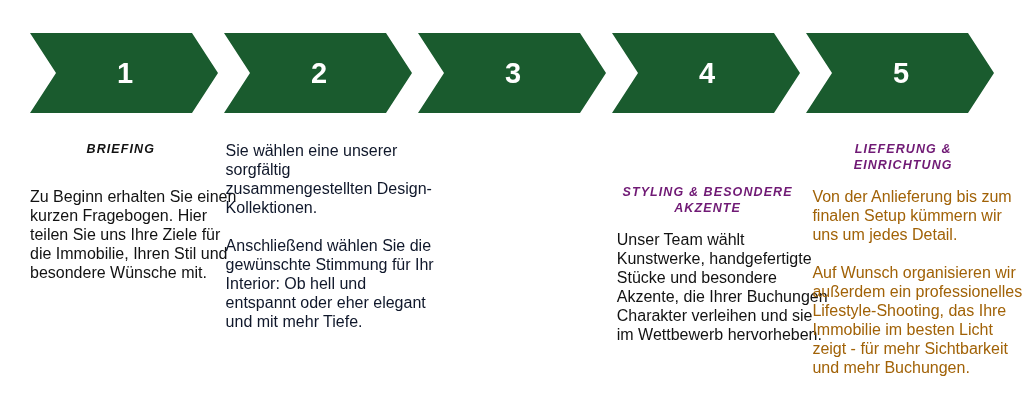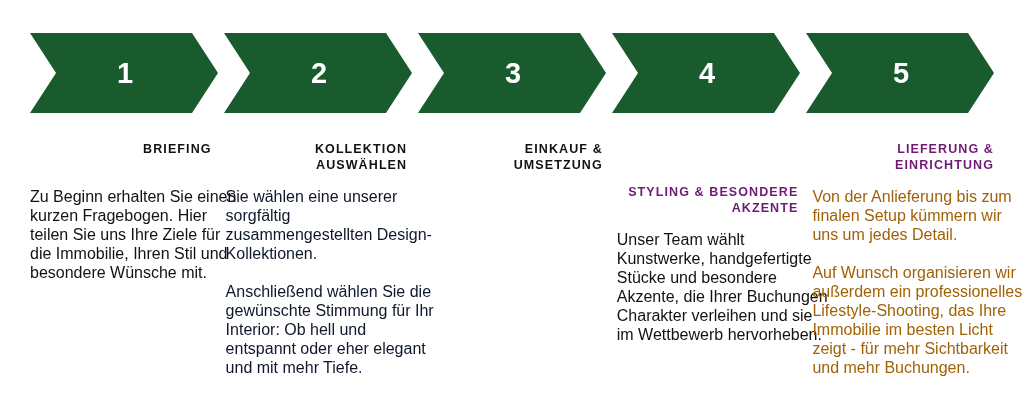--- a/index.html
+++ b/index.html
@@ -39,26 +39,27 @@
   .cols {
     display: flex;
     gap: 14px;
     padding: 0 30px;
     margin-top: 28px;
   }
   .col { flex: 1; min-width: 0; }
   .step-title {
     margin: 0 0 14px 0;
     min-height: 32px;
-    text-align: right;
+    text-align: center;
     font-size: 12.5px;
     font-weight: 700;
     line-height: 16px;
     letter-spacing: 1.1px;
     white-space: pre;
+    font-style: italic;
   }
   .step-body {
     margin: 0;
     font-size: 16px;
     line-height: 19px;
     white-space: pre;
   }
 </style>
 </head>
 <body style="background: rgb(255, 255, 255);">
@@ -86,36 +87,32 @@
   <div class="cols">
     <div class="col">
       <h3 class="step-title" style="color: rgb(18, 18, 18);">BRIEFING</h3>
       <p class="step-body" style="color: rgb(18, 18, 18);">Zu Beginn erhalten Sie einen
 kurzen Fragebogen. Hier
 teilen Sie uns Ihre Ziele für
 die Immobilie, Ihren Stil und
 besondere Wünsche mit.</p>
     </div>
     <div class="col">
-      <h3 class="step-title" style="color: rgb(18, 18, 18);">KOLLEKTION
-AUSWÄHLEN</h3>
       <p class="step-body" style="color: #0f172a;">Sie wählen eine unserer
 sorgfältig
 zusammengestellten Design-
 Kollektionen.
 
 Anschließend wählen Sie die
 gewünschte Stimmung für Ihr
 Interior: Ob hell und
 entspannt oder eher elegant
 und mit mehr Tiefe.</p>
     </div>
     <div class="col">
-      <h3 class="step-title" style="color: rgb(18, 18, 18);">EINKAUF &amp;
-UMSETZUNG</h3>
     </div>
     <div class="col">
       <h3 class="step-title" style="color: #701a75; margin-top: 43px;">STYLING &amp; BESONDERE
 AKZENTE</h3>
       <p class="step-body" style="color: rgb(18, 18, 18);">Unser Team wählt
 Kunstwerke, handgefertigte
 Stücke und besondere
 Akzente, die Ihrer Buchungen
 Charakter verleihen und sie
 im Wettbewerb hervorheben.</p>

